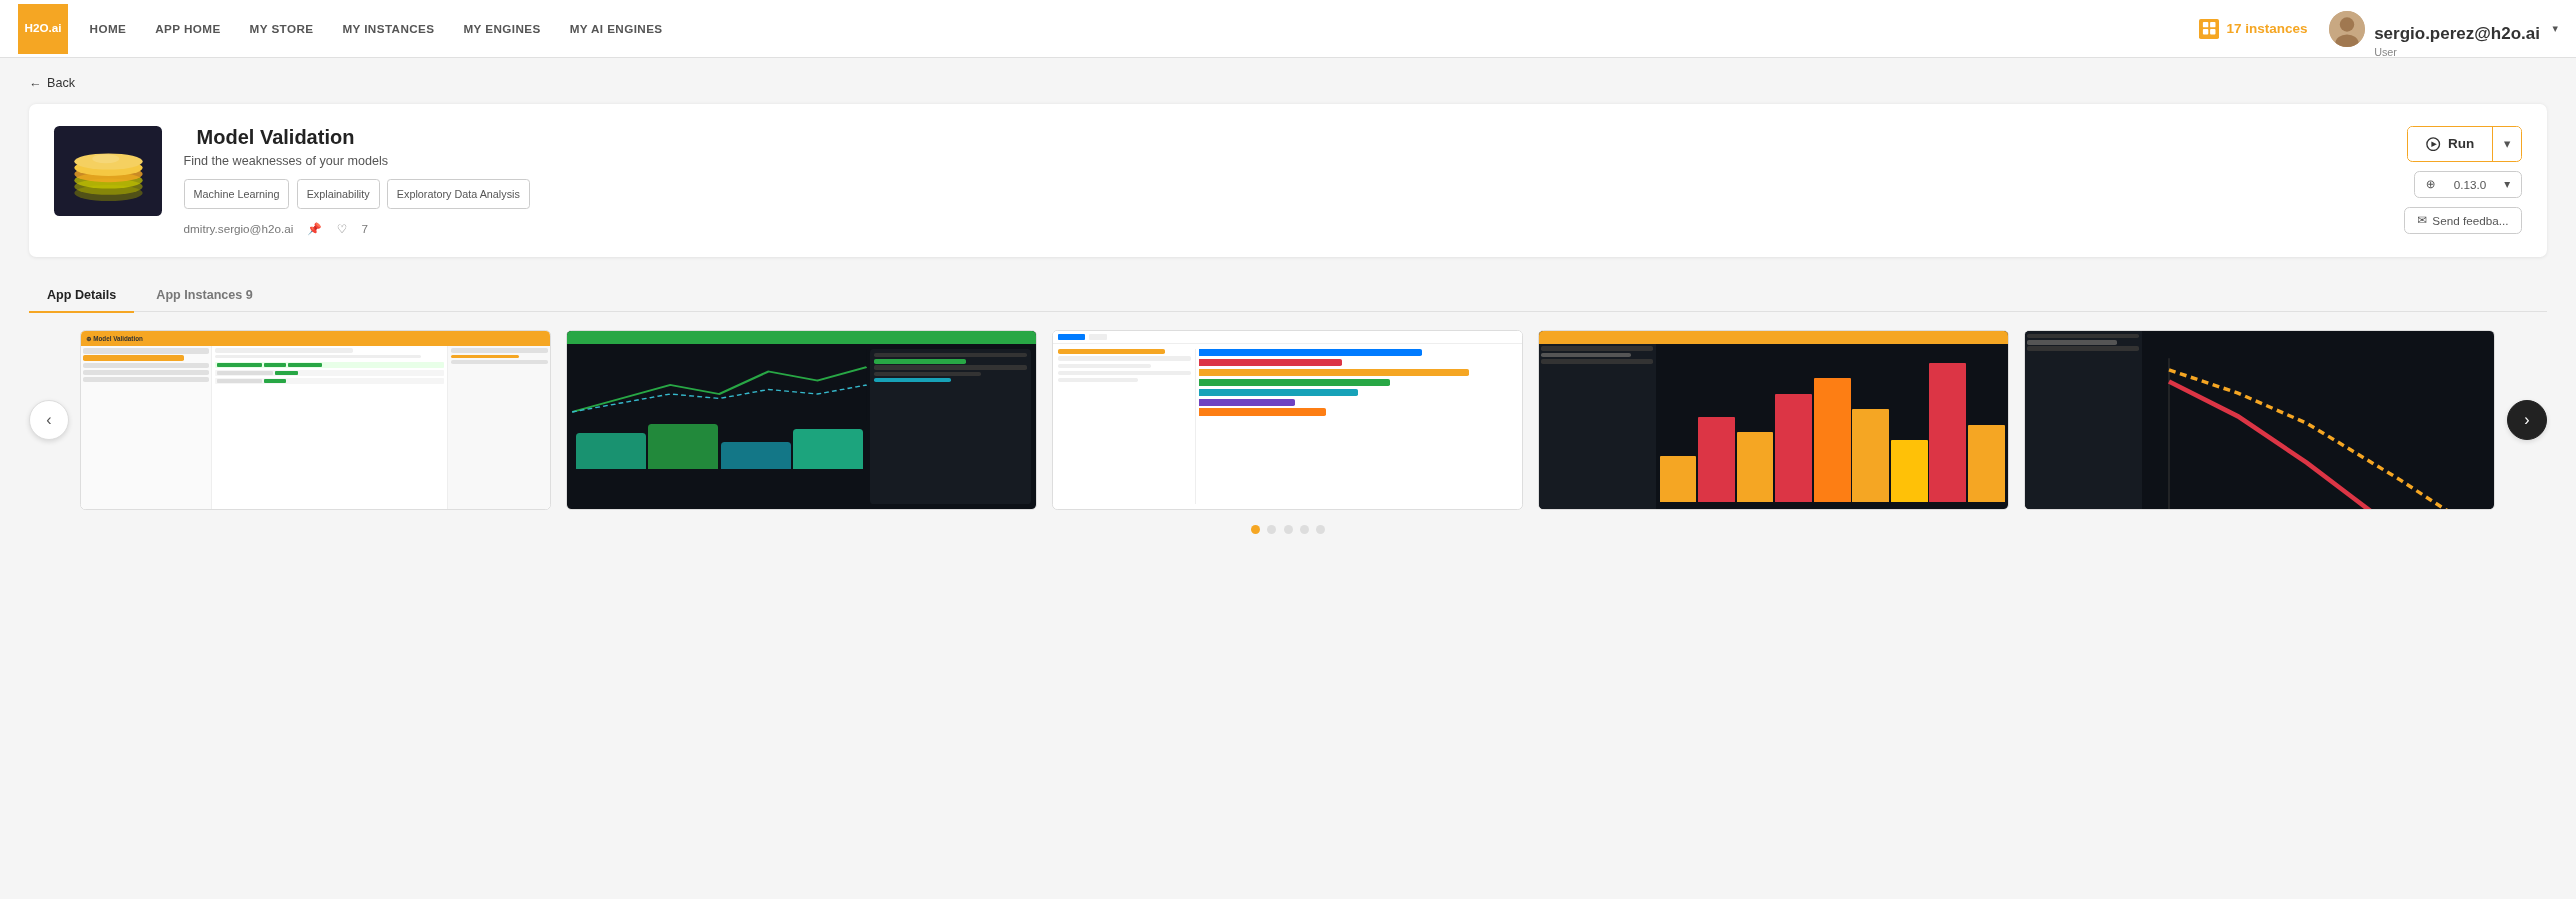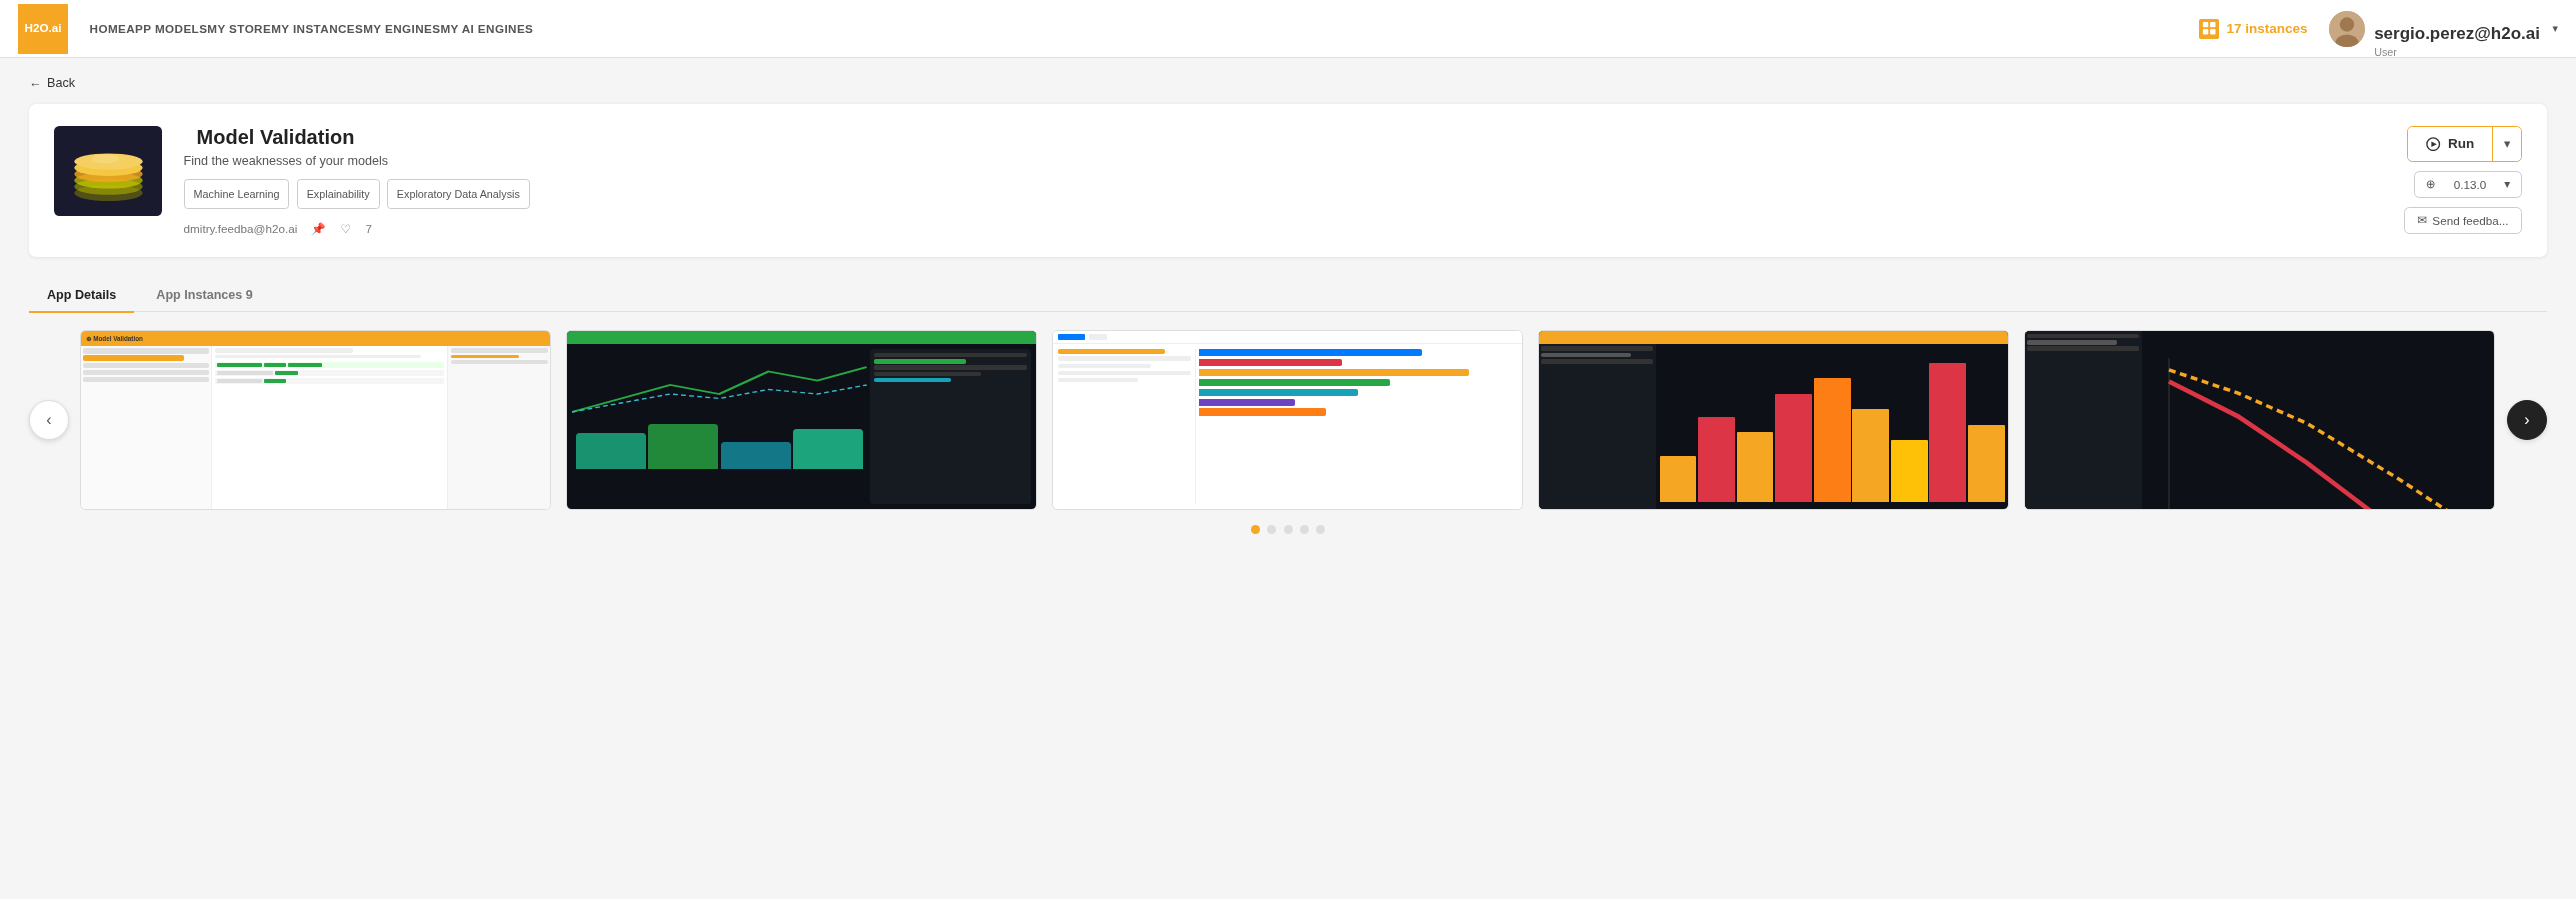--- a/index.html
+++ b/index.html
@@ -29,20 +29,21 @@
     .logo-text {
       color: #fff;
       font-weight: 900;
       font-size: 11.7px;
       line-height: 1.1;
       text-align: center;
     }
     .nav-links {
       display: flex;
       align-items: center;
+      gap: 29px;
       flex: 1;
     }
     .nav-link {
       font-size: 11.7px;
       font-weight: 600;
       color: #555;
       text-decoration: none;
       letter-spacing: 0.4px;
       cursor: pointer;
     }
@@ -321,21 +322,21 @@
   </style>
 </head>
 <body>
 
 <nav class="navbar">
   <div class="logo">
     <div class="logo-text">H2O.ai</div>
   </div>
   <div class="nav-links">
     <a class="nav-link">HOME</a>
-    <a class="nav-link">APP MODELS</a>
+    <a class="nav-link">APP HOME</a>
     <a class="nav-link">MY STORE</a>
     <a class="nav-link">MY INSTANCES</a>
     <a class="nav-link">MY ENGINES</a>
     <a class="nav-link">MY AI ENGINES</a>
   </div>
   <div class="nav-right">
     <div class="instances-badge">
       <div class="instances-icon">
         <svg width="14.4" height="14.4" viewBox="0 0 16 16" fill="white">
           <rect x="1" y="1" width="6" height="6" rx="1"></rect>
@@ -390,21 +391,21 @@
 
     <div class="app-info">
       <div class="app-title">Model Validation</div>
       <div class="app-subtitle">Find the weaknesses of your models</div>
       <div class="tags">
         <span class="tag">Machine Learning</span>
         <span class="tag">Explainability</span>
         <span class="tag">Exploratory Data Analysis</span>
       </div>
       <div class="app-meta">
-        <span>dmitry.feedba@h2o.ai</span>
+        <span>dmitry.sergio@h2o.ai</span>
         <span class="pin-icon">📌</span>
         <span class="heart-icon">♡</span>
         <span class="heart-count">7</span>
       </div>
     </div>
 
     <div class="action-area">
       <div class="run-btn-group">
         <button class="run-btn">
           <svg width="14.4" height="14.4" viewBox="0 0 16 16" fill="none">

